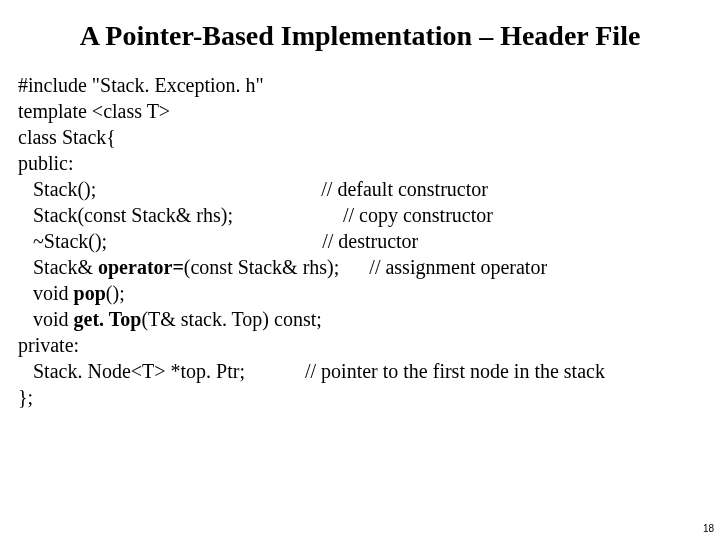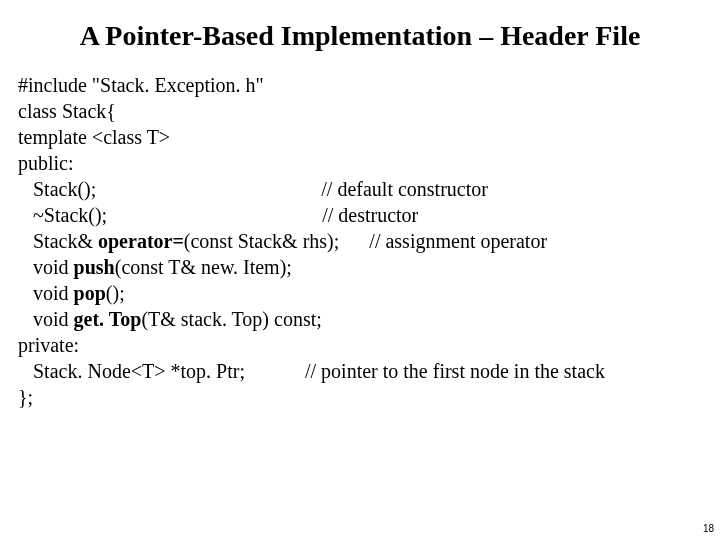--- a/index.html
+++ b/index.html
@@ -49,27 +49,27 @@
 </style>
 </head>
 <body>
 
 <div class="slide">
 
   <div class="title">A Pointer-Based Implementation – Header File</div>
 
   <div class="body">
     <div class="line">#include "Stack. Exception. h"</div>
+    <div class="line">template &lt;class T&gt;</div>
     <div class="line">class Stack{</div>
-    <div class="line">template &lt;class T&gt;</div>
     <div class="line">public:</div>
     <div class="line"><span>   Stack();</span><span>                                             </span><span>// default constructor</span></div>
+    <div class="line"><span>   Stack(const Stack&amp; rhs);</span><span>                      </span><span>// copy constructor</span></div>
     <div class="line"><span>   ~Stack();</span><span>                                           </span><span>// destructor</span></div>
     <div class="line"><span>   Stack&amp; </span><span class="b">operator=</span><span>(const Stack&amp; rhs);</span><span>      </span><span>// assignment operator</span></div>
-    <div class="line"><span>   void </span><span class="b">push</span><span>(const T&amp; new. Item);</span></div>
     <div class="line"><span>   void </span><span class="b">pop</span><span>();</span></div>
     <div class="line"><span>   void </span><span class="b">get. Top</span><span>(T&amp; stack. Top) const;</span></div>
     <div class="line">private:</div>
     <div class="line"><span>   Stack. Node&lt;T&gt; *top. Ptr;</span><span>            </span><span>// pointer to the first node in the stack</span></div>
     <div class="line">};</div>
   </div>
 
   <div class="pagenum">18</div>
 
 </div>

